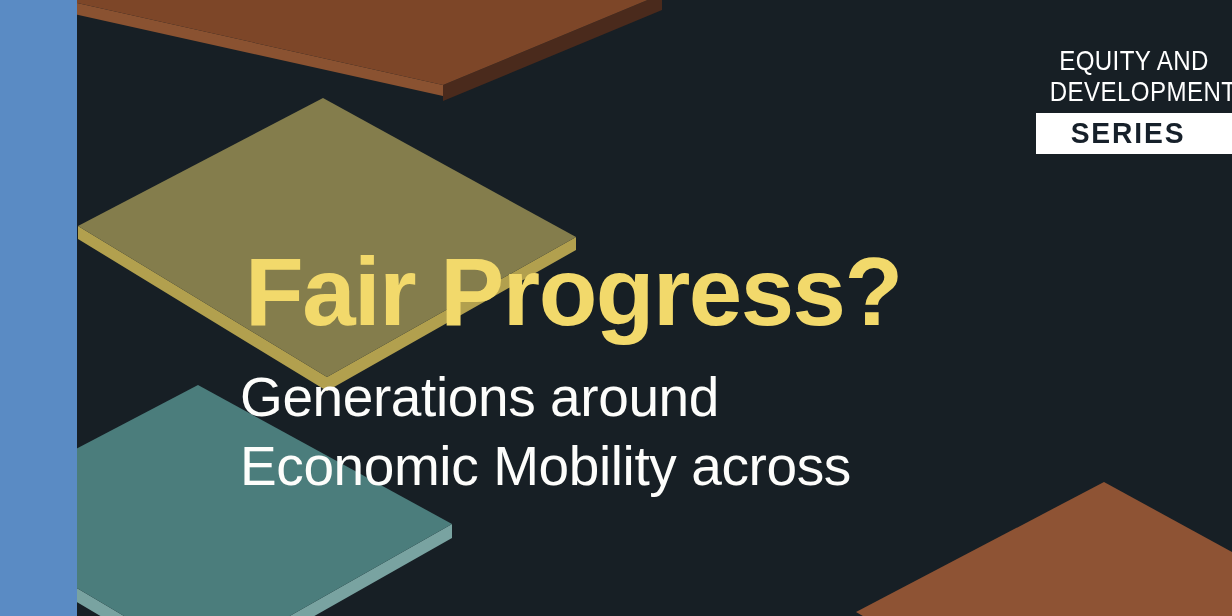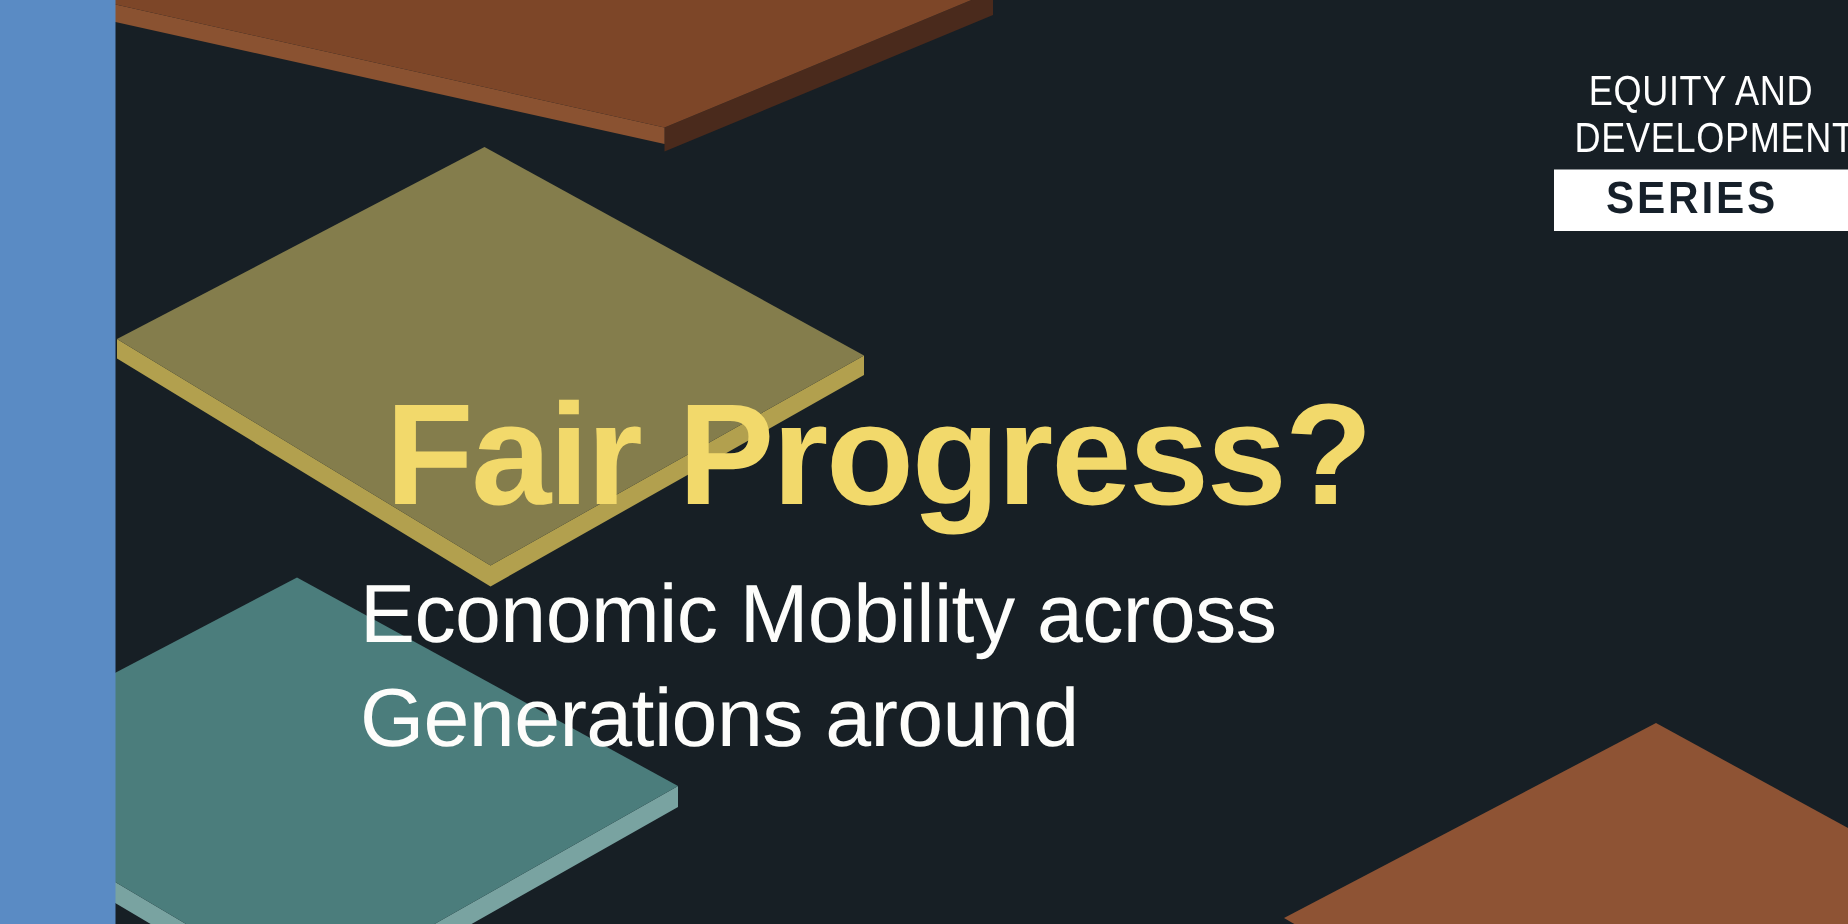--- a/index.html
+++ b/index.html
@@ -46,21 +46,21 @@
   
   .text-block {
     position: absolute;
     left: 240px;
     top: 238px;
     z-index: 10;
     width: 860px;
   }
 
   .main-title {
-    margin: 17px;
+    margin: 5px;
     font-size: 96px;
     line-height: 1.02;
     font-weight: 700;
     letter-spacing: -1.5px;
     color: #f2d96b;
     white-space: nowrap;
   }
 
   .subtitle {
     margin: 22px 0 0 0;
@@ -146,18 +146,18 @@
     <span class="eyebrow">EQUITY AND</span>
     <span class="eyebrow">DEVELOPMENT</span>
     <div class="series-bar">
       <span class="series-word">SERIES</span>
     </div>
   </div>
 
   <div class="text-block">
     <h1 class="main-title">Fair Progress?</h1>
     <p class="subtitle">
+      <span class="subtitle-line">Generations around</span>
       <span class="subtitle-line">Economic Mobility across</span>
-      <span class="subtitle-line">Generations around</span>
     </p>
   </div>
 
 </div>
 
 </body></html>

